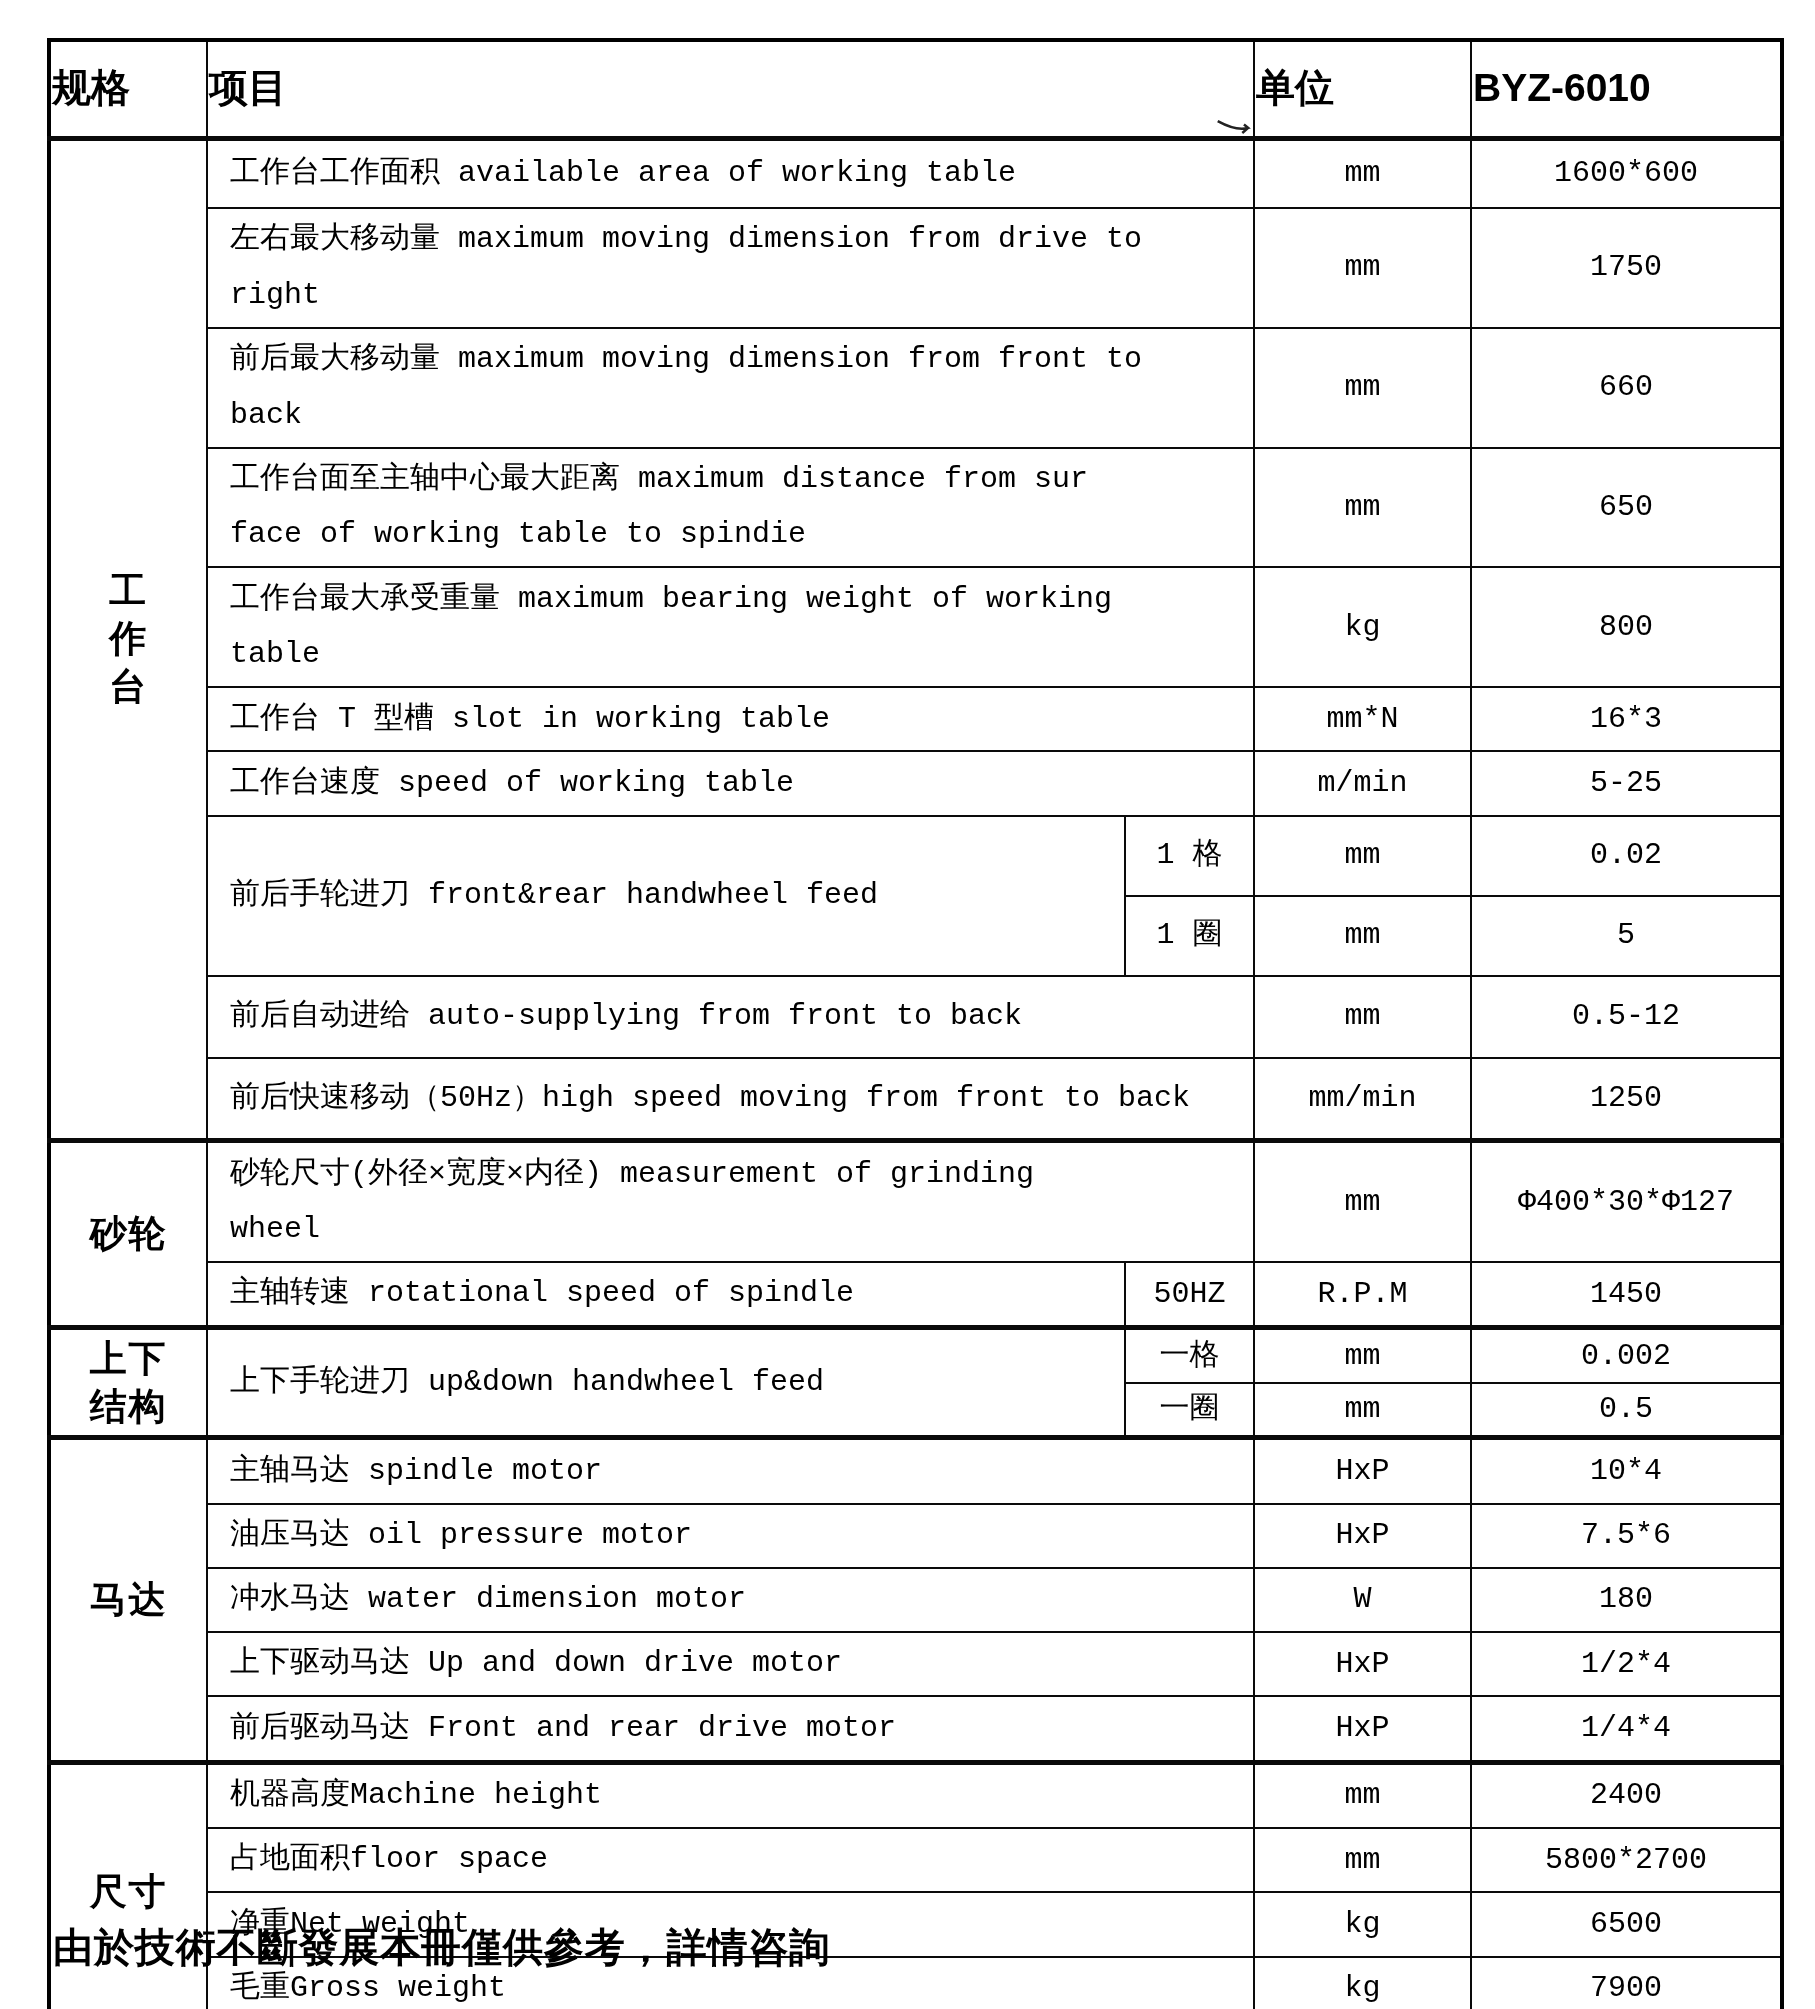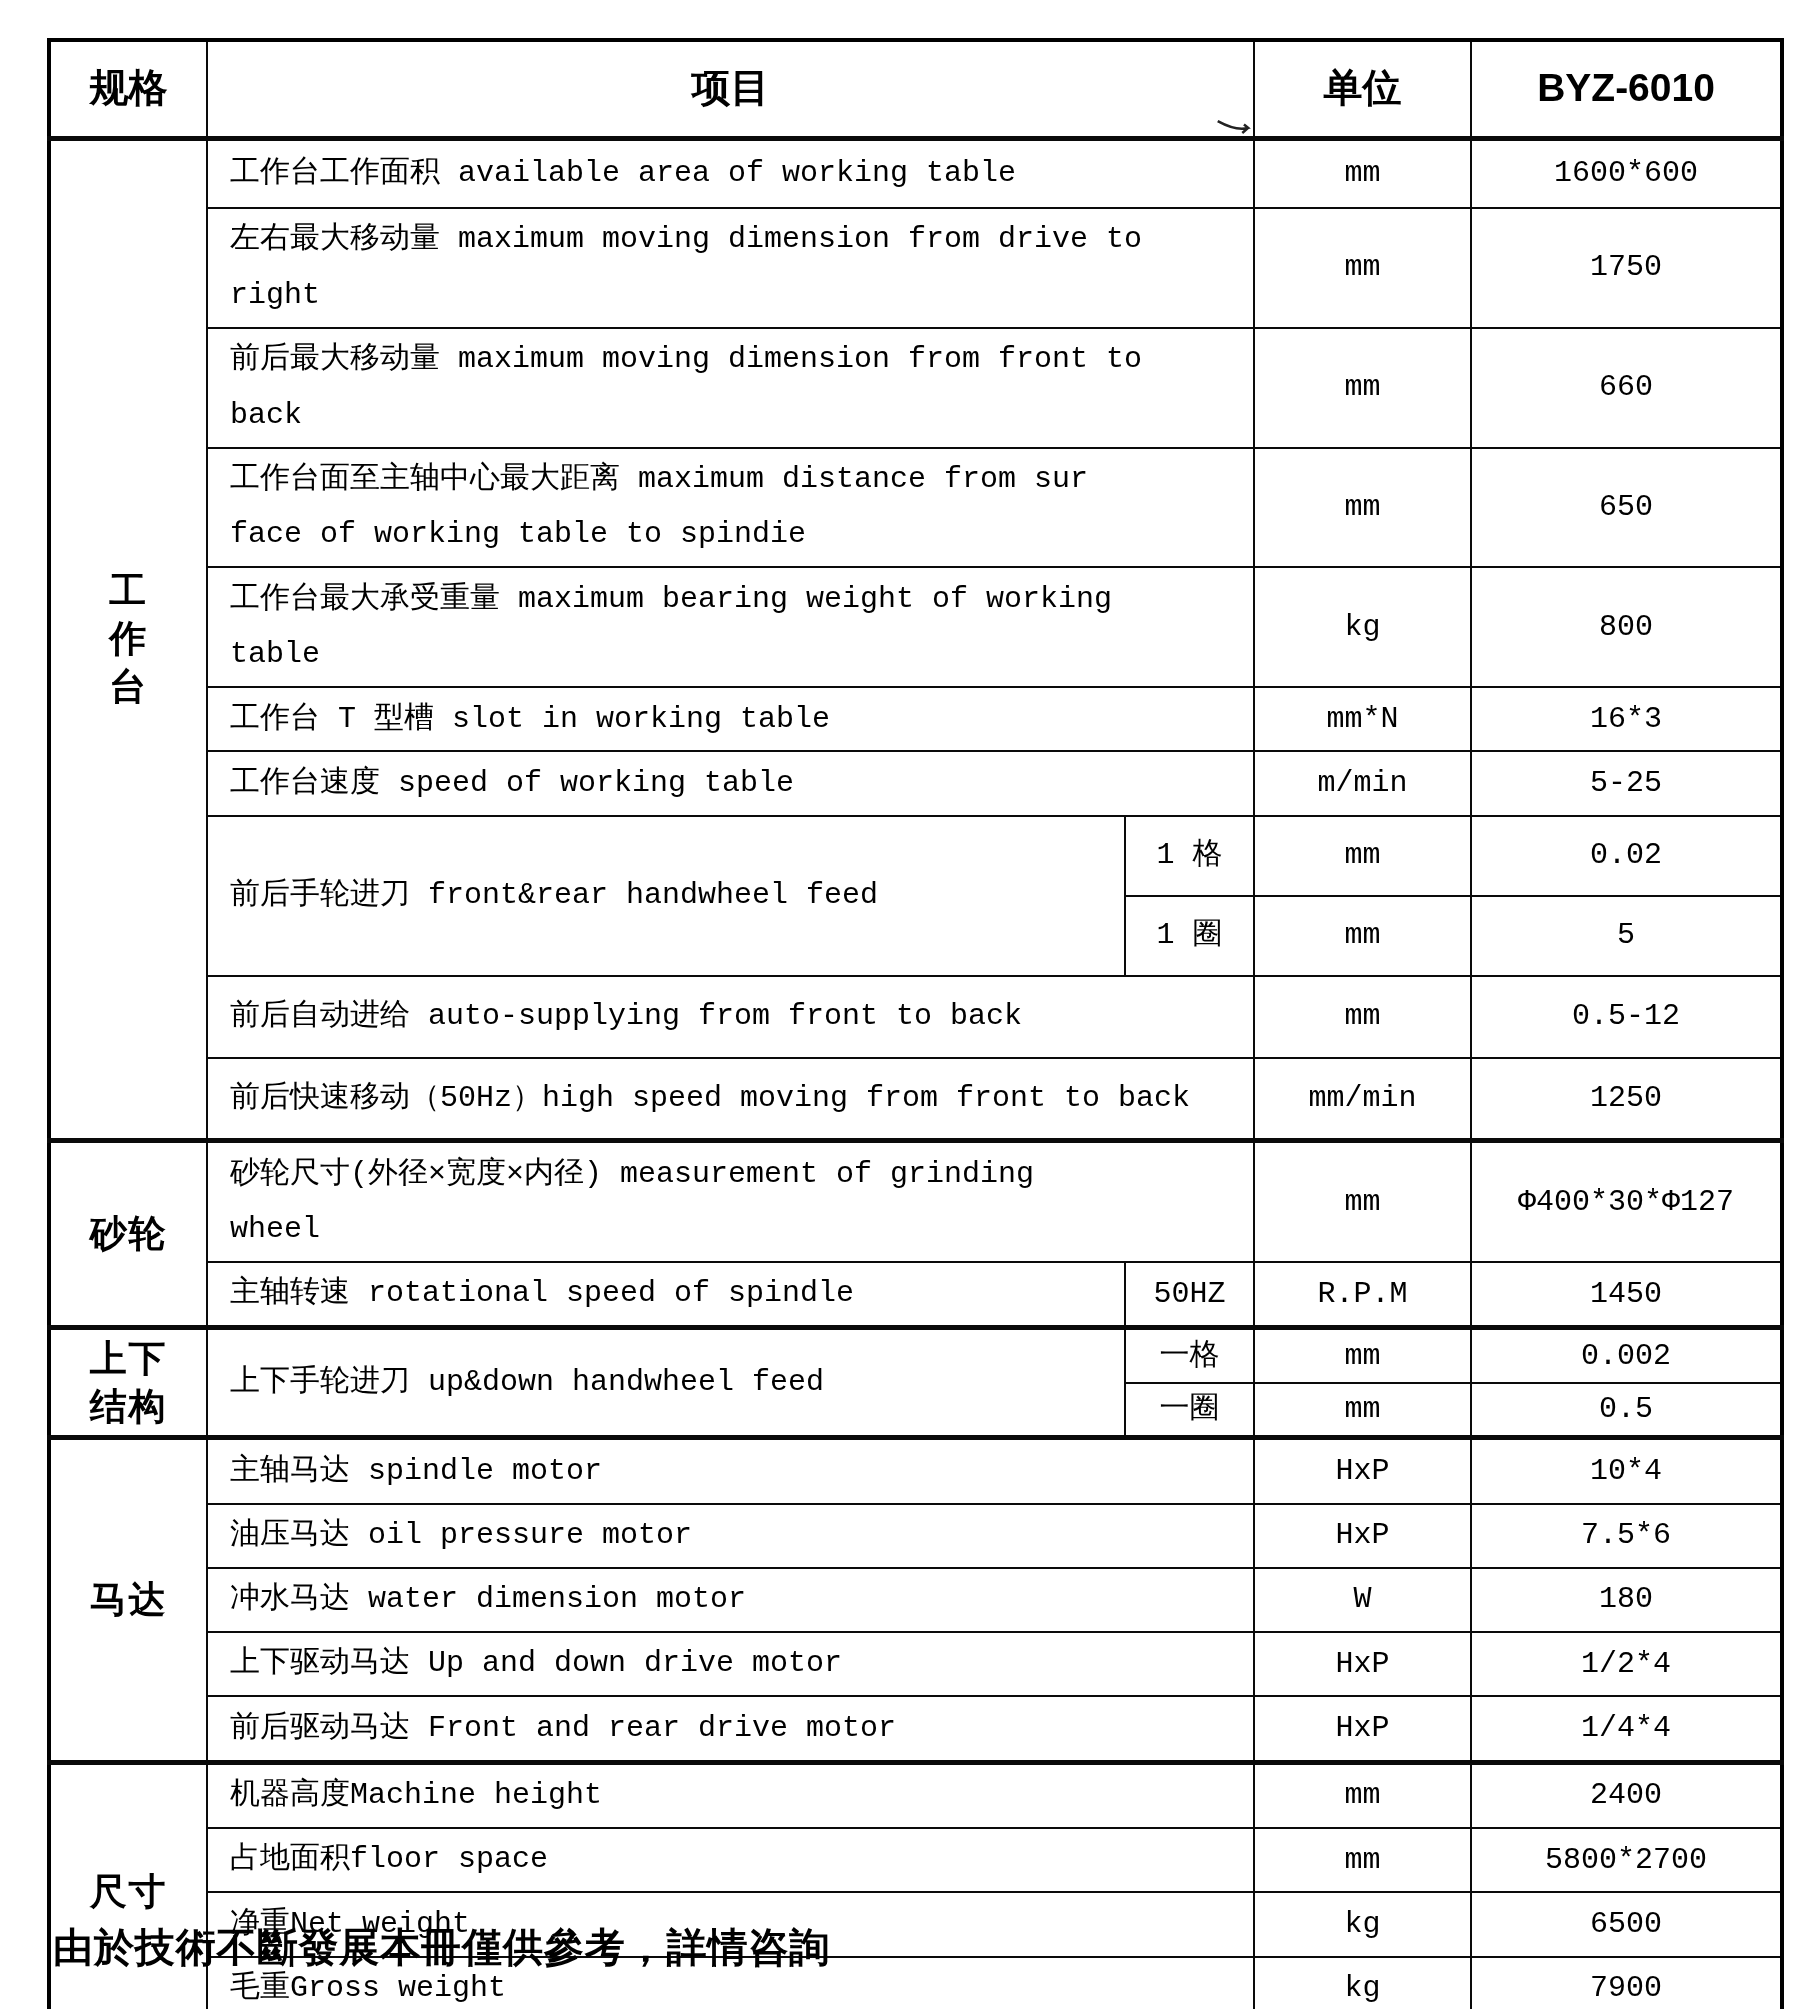--- a/index.html
+++ b/index.html
@@ -3,21 +3,21 @@
 <meta charset="utf-8">
 <style>
   html,body{margin:0;padding:0;background:#ffffff;}
   body{width:1815px;height:2009px;position:relative;color:#000;
        font-family:"Liberation Sans",sans-serif;}
   table.spec{position:absolute;left:47px;top:38px;width:1733px;
     border-collapse:collapse;table-layout:fixed;background:#fff;
     border:4.3px solid #000;}
   td,th{border:2.6px solid #0a0a0a;overflow:hidden;vertical-align:middle;}
   tr.sect-top>td, tr.sect-top>th{border-top-width:5.1px;}
-  th{font:bold 39px/1.2 "Liberation Sans",sans-serif;text-align:center;}
+  th{font:bold 39px/1.2 "Liberation Sans",sans-serif;text-align:left;}
   td.section{font:bold 37px/1.3 "Liberation Sans",sans-serif;text-align:center;
     white-space:pre-line;letter-spacing:1.7px;}
   td.item{font:30px/1.85 "Liberation Mono","DejaVu Sans Mono",monospace;
     text-align:left;padding:3.4px 8.5px 3.4px 22px;white-space:pre-line;margin-left:28px;}
   td.unit,td.value,td.sub{font:30px/1.3 "Liberation Mono","DejaVu Sans Mono",monospace;
     text-align:center;padding:1.7px 3.4px;}
   .footer-note{position:absolute;left:53px;top:1923px;width:1363px;
     font:bold 40px/1.2 "Liberation Sans",sans-serif;letter-spacing:0.9px;}
   .tick{position:absolute;left:1216px;top:116px;width:39px;height:22px;}
   .tick svg{display:block;width:100%;height:100%;}

